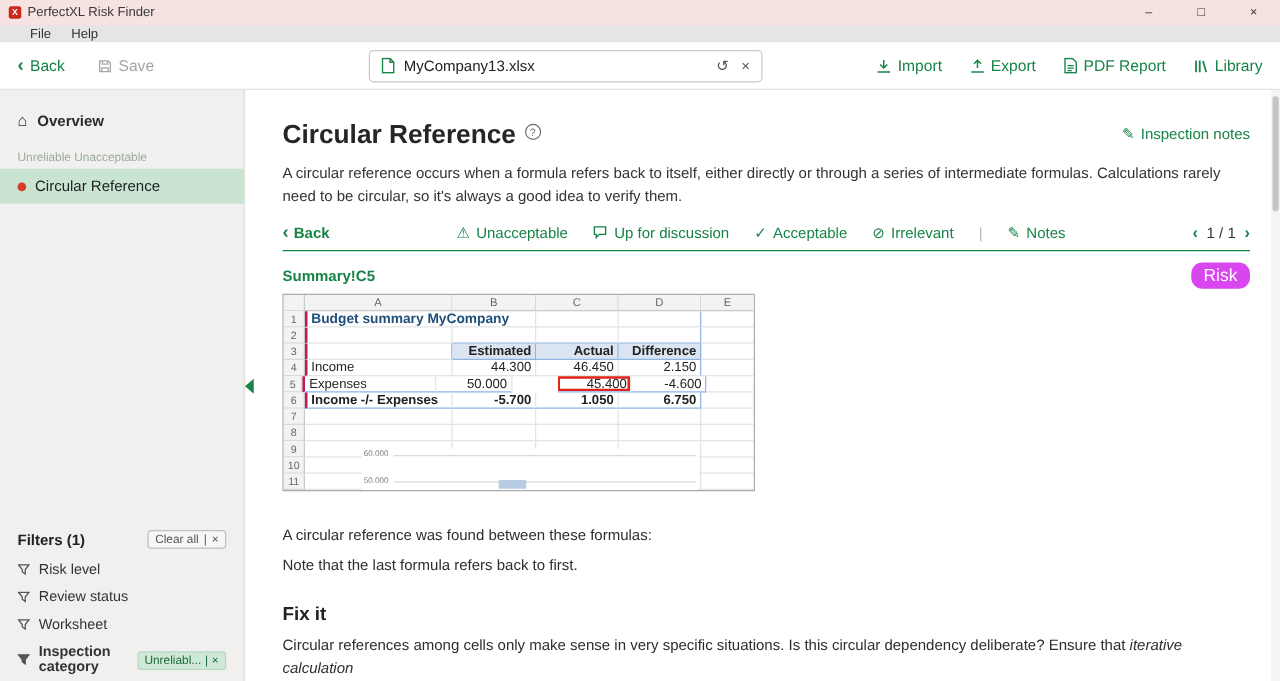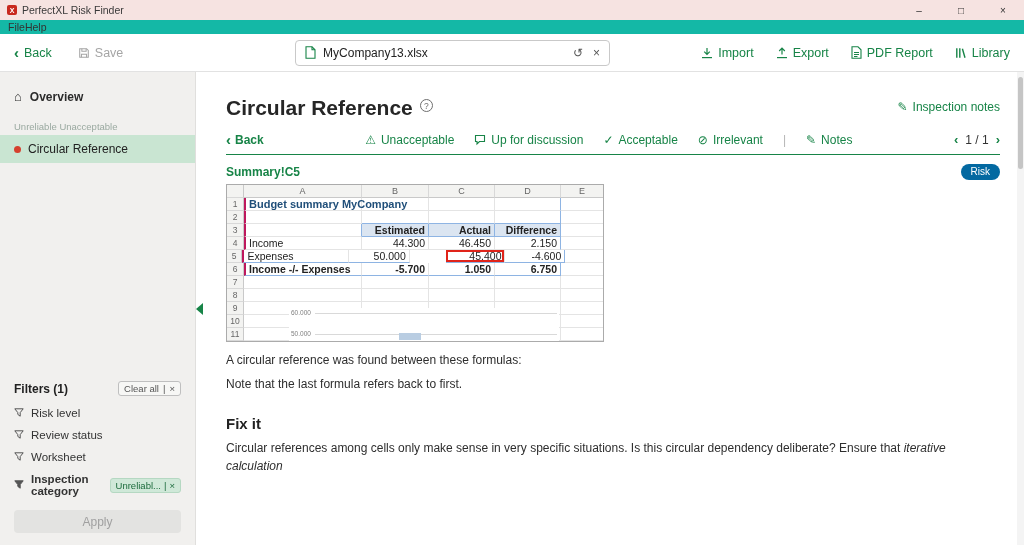--- a/index.html
+++ b/index.html
@@ -8,21 +8,21 @@
   .app { width:1024px; height:545px; position:relative; overflow:hidden; }
 
   
   .titlebar { height:20px; background:#f6e3e1; display:flex; align-items:center; padding-left:7px; font-size:10.5px; color:#3a3a3a; }
   .applogo { width:10px; height:10px; background:#c8281e; color:#fff; font-size:7px; font-weight:bold;
              display:flex; align-items:center; justify-content:center; border-radius:2px; margin-right:5px; }
   .wincontrols { margin-left:auto; display:flex; height:100%; }
   .winbtn { width:42px; display:flex; align-items:center; justify-content:center; font-size:10px; color:#333; cursor:default; }
 
   
-  .menubar { height:14px; background:#14b8a6; display:flex; padding-left:8px; font-size:10.5px; align-items:center; color:#333; }
+  .menubar { height:14px; background:#e5e5e5; display:flex; gap:16px; padding-left:24px; font-size:10.5px; align-items:center; color:#333; }
 
   
   .toolbar { height:38px; background:#fff; border-bottom:1px solid #e2e2e2; display:flex; align-items:center; padding:0 14px; }
   .tb-left { display:flex; gap:26px; align-items:center; width:190px; }
   .btn { display:inline-flex; align-items:center; gap:5px; font-size:12.5px; cursor:pointer; }
   .green { color:#178447; }
   .gray { color:#a5a5a5; }
   .chev { font-size:15px; line-height:10px; font-weight:bold; }
   .tb-center { flex:1; display:flex; justify-content:center; }
   .filechip { display:flex; align-items:center; gap:7px; border:1px solid #c9c9c9; border-radius:4px; height:26px;
@@ -71,21 +71,21 @@
   .rb-back { color:#178447; font-weight:bold; font-size:12px; display:flex; gap:4px; align-items:center; cursor:pointer; }
   .rb-states { display:flex; gap:20px; margin-left:auto; align-items:center; }
   .rb-item { color:#178447; font-size:12px; display:flex; gap:5px; align-items:center; cursor:pointer; }
   .rb-ic { font-size:12px; }
   .rb-sep { color:#b5b5b5; font-size:12px; }
   .rb-pages { margin-left:auto; display:flex; gap:7px; align-items:center; font-size:12px; color:#333; }
   .pagechev { color:#178447; font-weight:bold; font-size:13px; cursor:pointer; }
 
   .cellrefrow { display:flex; align-items:center; margin-top:9px; }
   .cellref { color:#178447; font-weight:bold; font-size:12px; }
-  .riskpill { margin-left:auto; background:#0369a1; color:#fff; font-size:10px; padding:2px 10px 3px; border-radius:9px; }
+  .riskpill { margin-left:auto; background:#d946ef; color:#fff; font-size:14px; padding:2px 10px 3px; border-radius:9px; }
 
   
   .sheet { width:378px; border:1px solid #ababab; margin-top:4px; position:relative; background:#fff; }
   .srow { display:flex; }
   .sc { height:13px; line-height:12px; font-size:10.5px; border-right:1px solid #e4e4e4; border-bottom:1px solid #e4e4e4;
         overflow:visible; white-space:nowrap; color:#222; }
   .rn { width:17px; background:#f3f3f1; border-right:1px solid #c9c9c9; border-bottom:1px solid #d8d8d8;
         font-size:8.5px; color:#666; text-align:center; line-height:13px; }
   .ch { background:#f3f3f1; border-right:1px solid #d8d8d8; border-bottom:1px solid #c9c9c9; font-size:9px; color:#666; text-align:center; }
   .wa { width:118px; } .wb { width:67px; } .wc { width:66px; } .wd { width:66px; } .we { width:42px; border-right:none; }
@@ -97,21 +97,21 @@
   .bR { border-right-color:#8eb4e3; }
   .bB { border-bottom-color:#8eb4e3; }
   .hd { background:#dbe5f1; font-weight:bold; text-align:right; padding-right:3px; border-right-color:#8eb4e3; border-bottom-color:#8eb4e3; }
   .redbox { box-shadow:inset 0 0 0 2px #e0241a;margin-left:36px; }
   .chartbox { position:absolute; left:62px; top:123px; width:270px; height:33px; background:#fff; z-index:3; }
   .glabel { position:absolute; font-size:6.5px; color:#808080; }
   .gline { position:absolute; border-top:1px solid #d9d9d9; left:26px; right:2px; }
   .marker { position:absolute; left:110px; top:25px; width:22px; height:7px; background:#b9cde2; }
 
   
-  .found { font-size:12px; margin-top:11px; color:#2e2e2e; }
+  .found { font-size:12px; margin-top:28px; color:#2e2e2e; }
   .ftable { border-collapse:collapse; margin-top:6px; font-size:11.5px; }
   .ftable th, .ftable td { border:1px solid #c6c6c6; padding:2.5px 10px; text-align:left; }
   .ftable th { font-weight:bold; color:#222; }
   td.loc { color:#178447; font-weight:bold; width:80px; padding:2.5px 6px; }
   td.frm { padding:2.5px 8px; min-width:100px; }
   .hl { background:#f3ef86; padding:1px 2px; color:#222; }
   .notetext { font-size:12px; margin-top:10px; color:#2e2e2e; }
   .fixtitle { font-size:15px; font-weight:bold; margin-top:24px; color:#222; }
   .fixpara { font-size:12px; margin-top:7px; color:#2e2e2e; max-width:780px; line-height:1.5; }
   .fixpara i { font-style:italic; }
@@ -264,35 +264,35 @@
                 <path d="M.8.8h8.4L6.2 4.6v3.6L3.8 6.4V4.6z" fill="currentColor" stroke="currentColor" stroke-width="1"></path>
               </svg>
           </span>
           <span>Inspection category</span>
           <span class="badge-green">
             <span>Unreliabl...</span>
             <span>|</span>
             <span>×</span>
           </span>
         </div>
-        <div class="applybtn">Apply</div>
       </div>
     </div>
 
     <div class="collapse"></div>
 
     <div class="main">
       <div class="mheader">
         <h1>Circular Reference</h1>
         <span class="qcircle">?</span>
         <span class="notes-link">
           <span class="pencil">✎</span>
           <span>Inspection notes</span>
         </span>
       </div>
+      <p class="intro">A circular reference occurs when a formula refers back to itself, either directly or through a series of intermediate formulas. Calculations rarely need to be circular, so it's always a good idea to verify them.</p>
 
       <div class="reviewbar">
         <span class="rb-back">
           <span class="chev">‹</span>
           <span>Back</span>
         </span>
         <div class="rb-states">
           <span class="rb-item">
             <span class="rb-ic">⚠</span>
             <span>Unacceptable</span>

